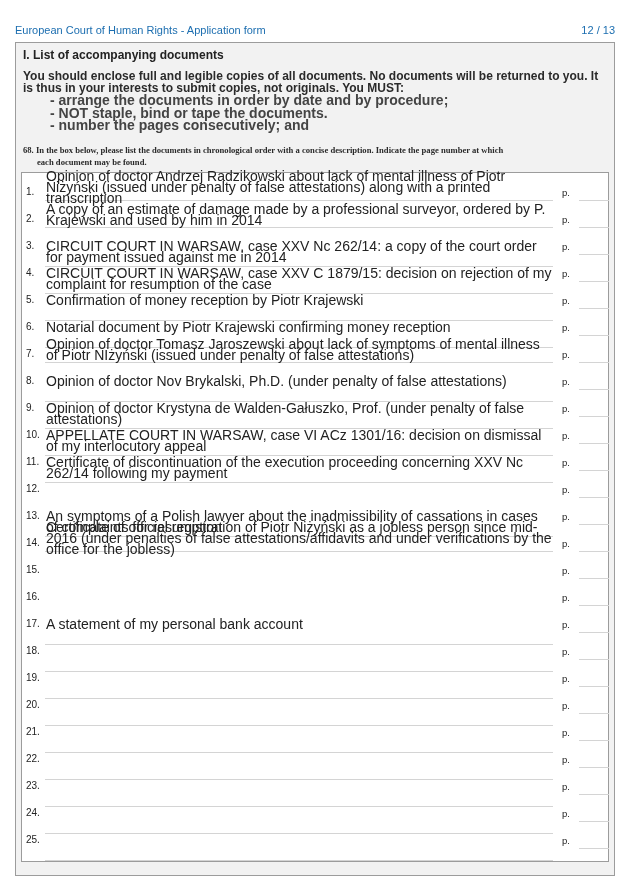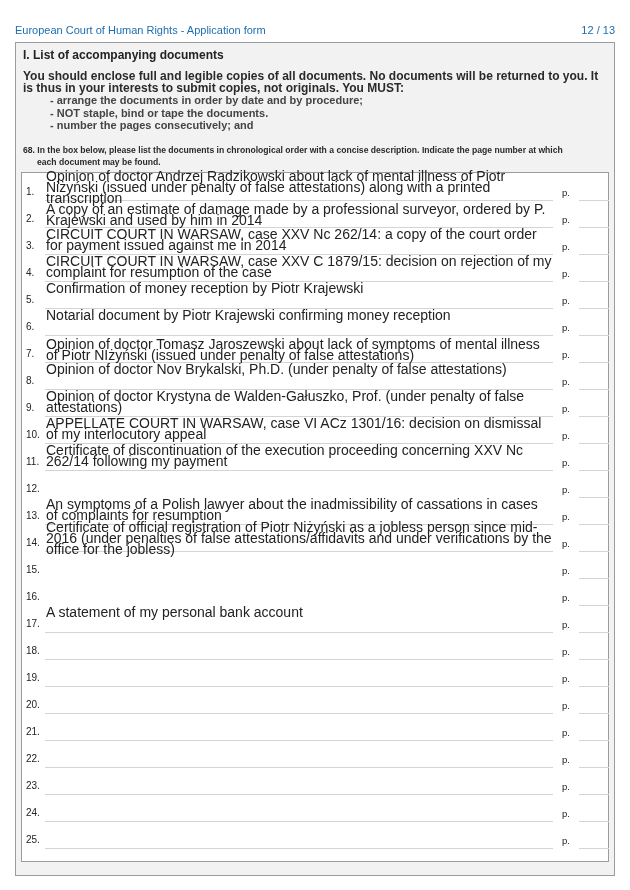--- a/index.html
+++ b/index.html
@@ -19,47 +19,47 @@
   .section-title {
     position: absolute; left: 7px; top: 5px;
     font-size: 12px; font-weight: bold; color: #222;
   }
   .intro {
     position: absolute; left: 7px; top: 27px; width: 585px;
     font-size: 12px; font-weight: bold; color: #2a2a2a; line-height: 12px;
   }
   .must-list {
     position: absolute; left: 34px; top: 51px;
-    font-size: 11px; font-weight: bold; color: #444; line-height: 12.5px;
+    font-size: 14px; font-weight: bold; color: #444; line-height: 12.5px;
     list-style: none;
   }
   .instruction {
     position: absolute; left: 7px; top: 101px; width: 585px;
-    font-size: 8.6px; font-weight: bold; color: #2a2a2a; line-height: 12px;
+    font-size: 8.6px; font-weight: bold; color: #2a2a2a; line-height: 12px; font-family: Liberation Serif, serif;
   }
   .instruction .cont { padding-left: 14px; display: block; }
 
   .doc-box {
     position: absolute; left: 5px; top: 129px; width: 588px; height: 690px;
     background: #ffffff; border: 1px solid #9c9c9c;
   }
   .doc-row {
     position: absolute; left: 0; width: 586px; height: 27px;
   }
   .row-num {
     position: absolute; left: 4px; bottom: 5px;
     font-size: 10px; color: #222;
   }
   .row-desc {
     position: absolute; left: 23px; top: 0; width: 508px; height: 26px;
     border-bottom: 1px solid #d4d4d4;
     font-size: 14px; color: #222; line-height: 11px;
     display: flex; align-items: center; padding-left: 1px;
   }
-  .row-desc.single { align-items: flex-start; padding-top: 0; }
+  .row-desc.single { align-items: flex-start; padding-top: 0; margin-top: 12px; }
   .row-p {
     position: absolute; left: 540px; bottom: 4px;
     font-size: 9.5px; color: #222;
   }
   .row-page-field {
     position: absolute; left: 557px; top: 0; width: 30px; height: 26px;
     border-bottom: 1px solid #d4d4d4;
   }
 </style>
 </head>

